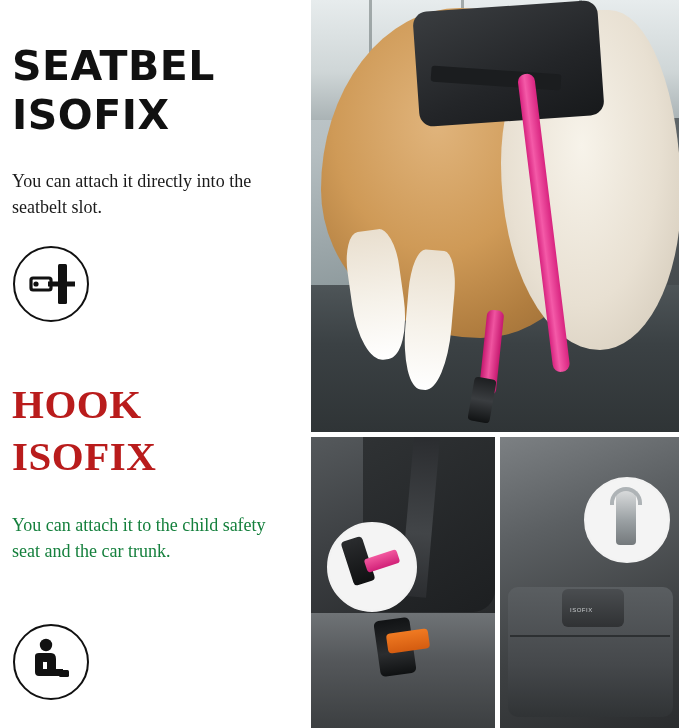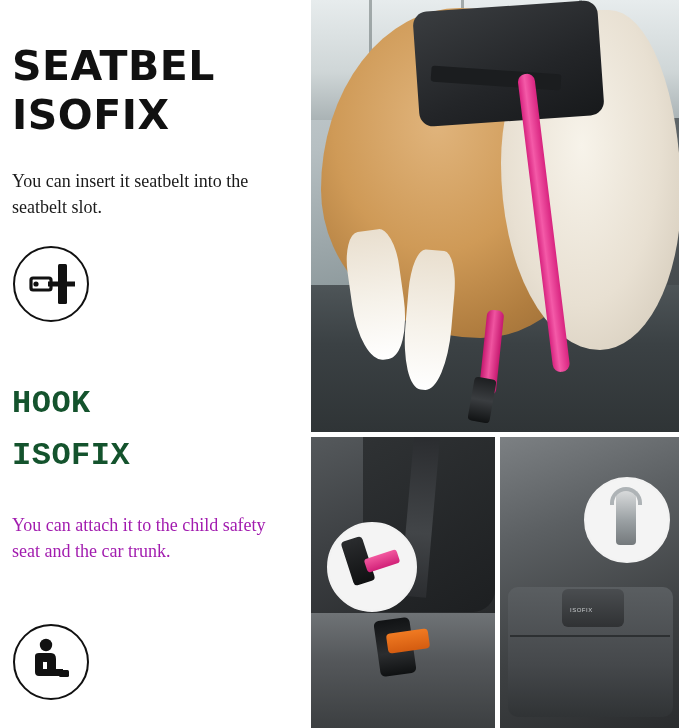--- a/index.html
+++ b/index.html
@@ -73,37 +73,37 @@
     top: 624px;
     width: 76px;
     height: 76px;
   }
 
   .headline-2 {
     position: absolute;
     left: 12px;
     top: 378px;
     width: 290px;
-    font-size: 32px;
+    font-size: 41px;
     line-height: 52px;
     font-weight: bold;
     letter-spacing: 0.5px;
-    color: #14532d;
-    font-family: Liberation Mono, monospace;
+    color: #b91c1c;
+    font-family: Liberation Serif, serif;
   }
   .headline-2 .l2 { display: block; }
 
   .body-text-2 {
     position: absolute;
     left: 12px;
     top: 512px;
     width: 262px;
     font-size: 18px;
     line-height: 26px;
-    color: #a21caf;
+    color: #15803d;
     font-family: "Liberation Serif", serif;
   }
 
   
   .photo {
     position: absolute;
     overflow: hidden;
   }
   #photo-dog {
     left: 311px;
@@ -358,21 +358,21 @@
 
 <div class="page">
 
   <div class="left-col">
 
     <div class="headline">
       <span>SEATBEL</span>
       <span class="l2">ISOFIX</span>
     </div>
 
-    <div class="body-text-1">You can insert it seatbelt into the seatbelt slot.</div>
+    <div class="body-text-1">You can attach it directly into the seatbelt slot.</div>
 
     <div class="icon-circle" id="buckle-icon-circle">
       <svg class="icon-svg" width="71" height="71" viewBox="0 0 71 71">
         <rect x="43" y="16" width="9" height="40" rx="1.5" fill="#111111"></rect>
         <rect x="16" y="30" width="20" height="12" rx="2" fill="none" stroke="#111111" stroke-width="3.2"></rect>
         <rect x="33" y="33.5" width="14" height="5" fill="#111111"></rect>
         <rect x="52" y="33.5" width="8" height="5" fill="#111111"></rect>
         <circle cx="21" cy="36" r="2.6" fill="#111111"></circle>
       </svg>
     </div>

